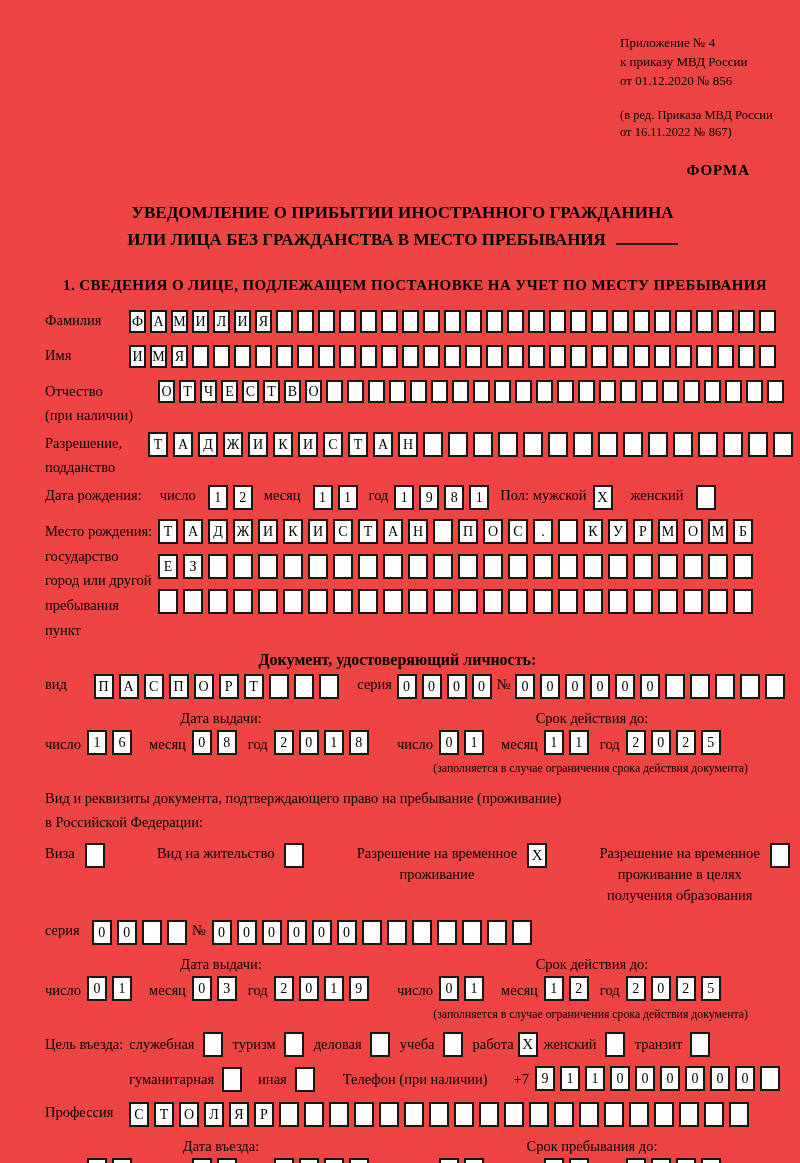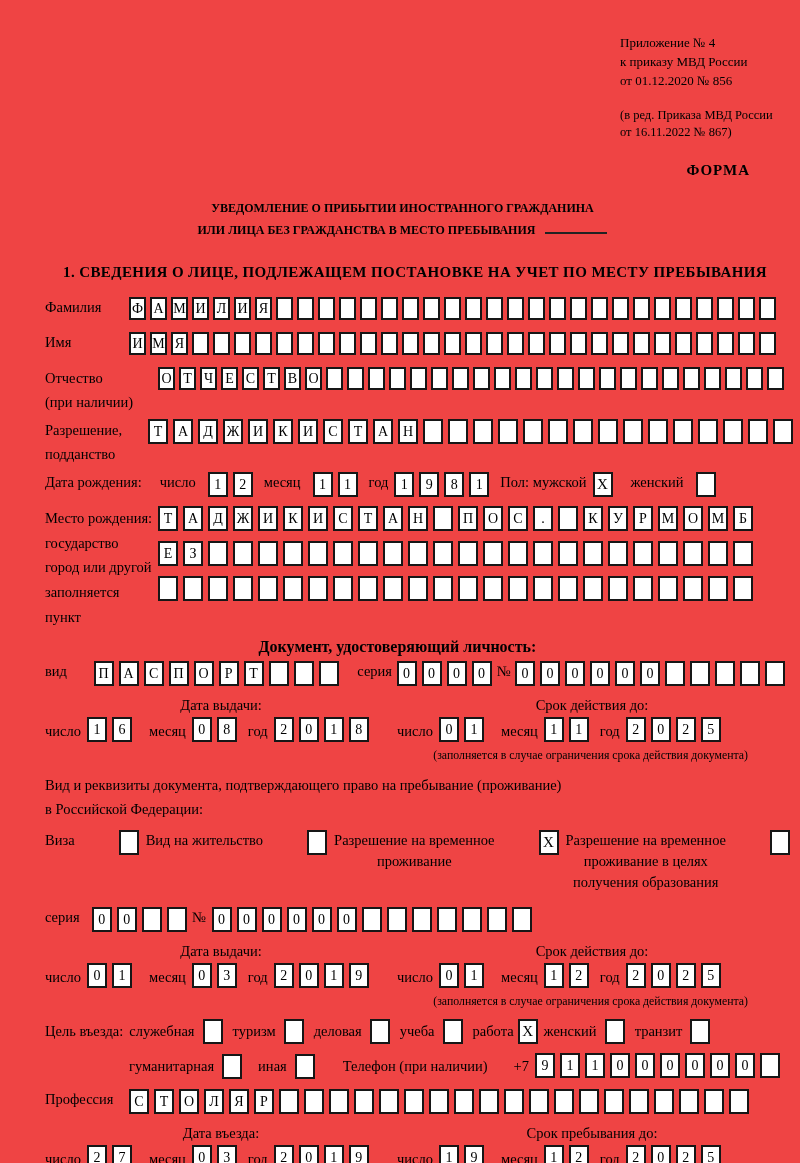--- a/index.html
+++ b/index.html
@@ -2,21 +2,21 @@
 <html><head>
 <meta charset="utf-8">
 <style>
   html,body{margin:0;padding:0;background:#fff;}
   .page{position:relative;width:800px;height:1163px;box-sizing:border-box;
         padding:34px 10px 0 45px;font-family:"Liberation Serif",serif;color:#000;
         overflow:hidden;background:#ef4444;}
   .appendix{margin-left:575px;font-size:13px;line-height:1.45;}
   .appendix-note{margin-left:575px;font-size:12.5px;line-height:1.4;margin-top:16px;}
   .forma{font-weight:bold;text-align:right;margin:20px 40px 0 0;font-size:15px;letter-spacing:1px;}
-  .title{text-align:center;font-weight:bold;font-size:12px;line-height:1.6;margin:20px 30px 0 0;}
+  .title{text-align:center;font-weight:bold;font-size:17px;line-height:1.6;margin:20px 30px 0 0;}
   .blank-line{display:inline-block;width:62px;height:14px;border-bottom:2px solid #222;margin-left:10px;}
   .sec-heading{font-weight:bold;font-size:15px;letter-spacing:.4px;margin:24px 0 0 18px;}
   .form{margin-top:16px;}
   .row{display:flex;align-items:flex-start;margin-top:9px;}
   .row.vcenter{}
   .lbl{font-size:14.5px;line-height:1.4;}
   .lblcol{font-size:14.5px;line-height:1.65;flex-shrink:0;}
   .cells{white-space:nowrap;line-height:1;}
   .cell{display:inline-block;box-sizing:border-box;border:2px solid #161616;text-align:center;
         font-size:14px;overflow:hidden;background:#fff;}
@@ -30,21 +30,21 @@
   .stack .cells{margin-bottom:7px;}
   .center-bold{font-weight:bold;text-align:center;font-size:16px;margin:8px 40px 0 0;}
   .dates{display:flex;margin-top:8px;}
   .dcol1{width:352px;} .dcol2{width:390px;}
   .dhead{text-align:center;font-size:14.5px;margin-bottom:3px;}
   .dline{display:flex;align-items:center;font-size:14.5px;white-space:nowrap;}
   .dline .lbl{margin-right:6px;}
   .valid-note{font-size:11.8px;text-align:right;margin:3px 42px 0 0;}
   .para{font-size:14.5px;line-height:1.7;margin-top:10px;}
   .permits{display:flex;align-items:flex-start;margin-top:8px;width:745px;justify-content:space-between;}
-  .permit{display:flex;align-items:flex-start;gap:34px;}
+  .permit{display:flex;align-items:flex-start;}
   .permit .ptxt{font-size:14.5px;text-align:center;line-height:1.45;}
   .permit .cb{margin-left:10px;}
   .inlineflex{display:flex;align-items:center;flex-wrap:nowrap;font-size:14.5px;white-space:nowrap;}
   .inlineflex .cb{margin:0 10px 0 8px;}
 </style>
 </head>
 <body>
 
 <div class="page">
 
@@ -116,21 +116,21 @@
       <span class="lbl">женский</span>
         <span class="gap12"></span>
       <span class="cb"></span>
     </div>
 
     <div class="row" style="margin-top:6px;">
       <div class="lblcol" style="width:113px;line-height:1.72;">
         <div>Место рождения:</div>
         <div>государство</div>
         <div>город или другой</div>
-        <div>заполняется пункт</div>
+        <div>пребывания пункт</div>
       </div>
       <div class="stack">
         <div class="cells c25"><span class="cell">Т</span><span class="cell">А</span><span class="cell">Д</span><span class="cell">Ж</span><span class="cell">И</span><span class="cell">К</span><span class="cell">И</span><span class="cell">С</span><span class="cell">Т</span><span class="cell">А</span><span class="cell">Н</span><span class="cell"></span><span class="cell">П</span><span class="cell">О</span><span class="cell">С</span><span class="cell">.</span><span class="cell"></span><span class="cell">К</span><span class="cell">У</span><span class="cell">Р</span><span class="cell">М</span><span class="cell">О</span><span class="cell">М</span><span class="cell">Б</span></div>
         <div class="cells c25"><span class="cell">Е</span><span class="cell">З</span><span class="cell"></span><span class="cell"></span><span class="cell"></span><span class="cell"></span><span class="cell"></span><span class="cell"></span><span class="cell"></span><span class="cell"></span><span class="cell"></span><span class="cell"></span><span class="cell"></span><span class="cell"></span><span class="cell"></span><span class="cell"></span><span class="cell"></span><span class="cell"></span><span class="cell"></span><span class="cell"></span><span class="cell"></span><span class="cell"></span><span class="cell"></span><span class="cell"></span></div>
         <div class="cells c25"><span class="cell"></span><span class="cell"></span><span class="cell"></span><span class="cell"></span><span class="cell"></span><span class="cell"></span><span class="cell"></span><span class="cell"></span><span class="cell"></span><span class="cell"></span><span class="cell"></span><span class="cell"></span><span class="cell"></span><span class="cell"></span><span class="cell"></span><span class="cell"></span><span class="cell"></span><span class="cell"></span><span class="cell"></span><span class="cell"></span><span class="cell"></span><span class="cell"></span><span class="cell"></span><span class="cell"></span></div>
       </div>
     </div>
 
     <div class="center-bold">Документ, удостоверяющий личность:</div>
 

